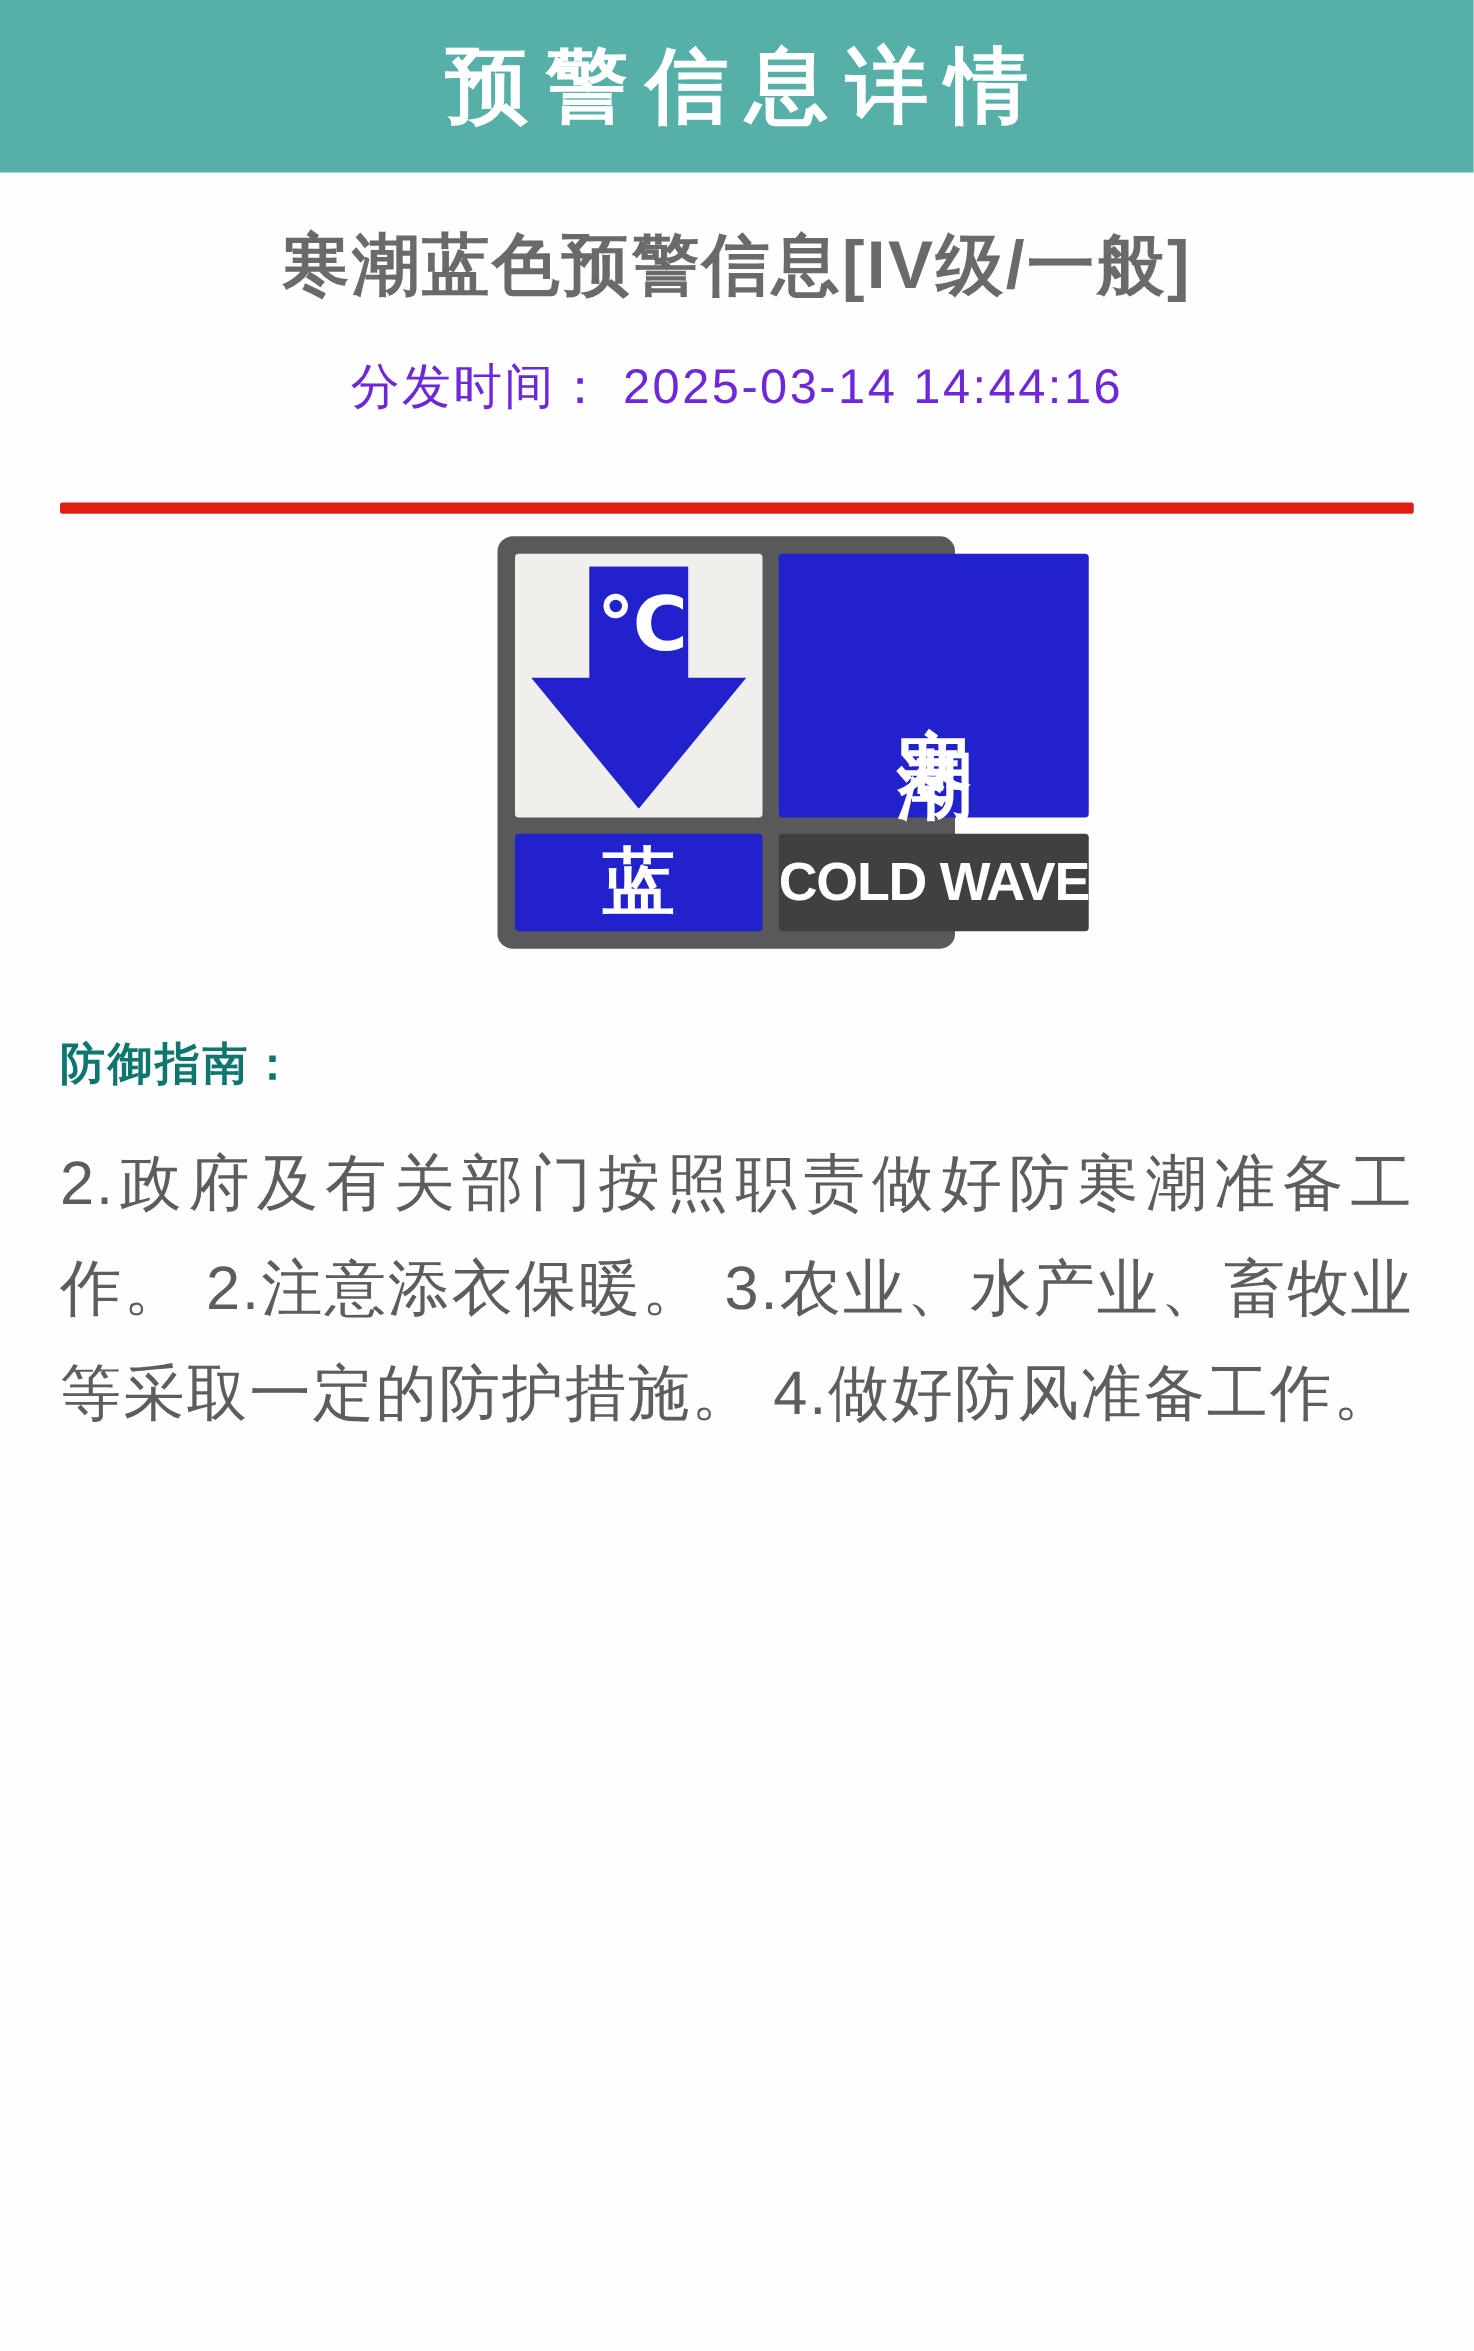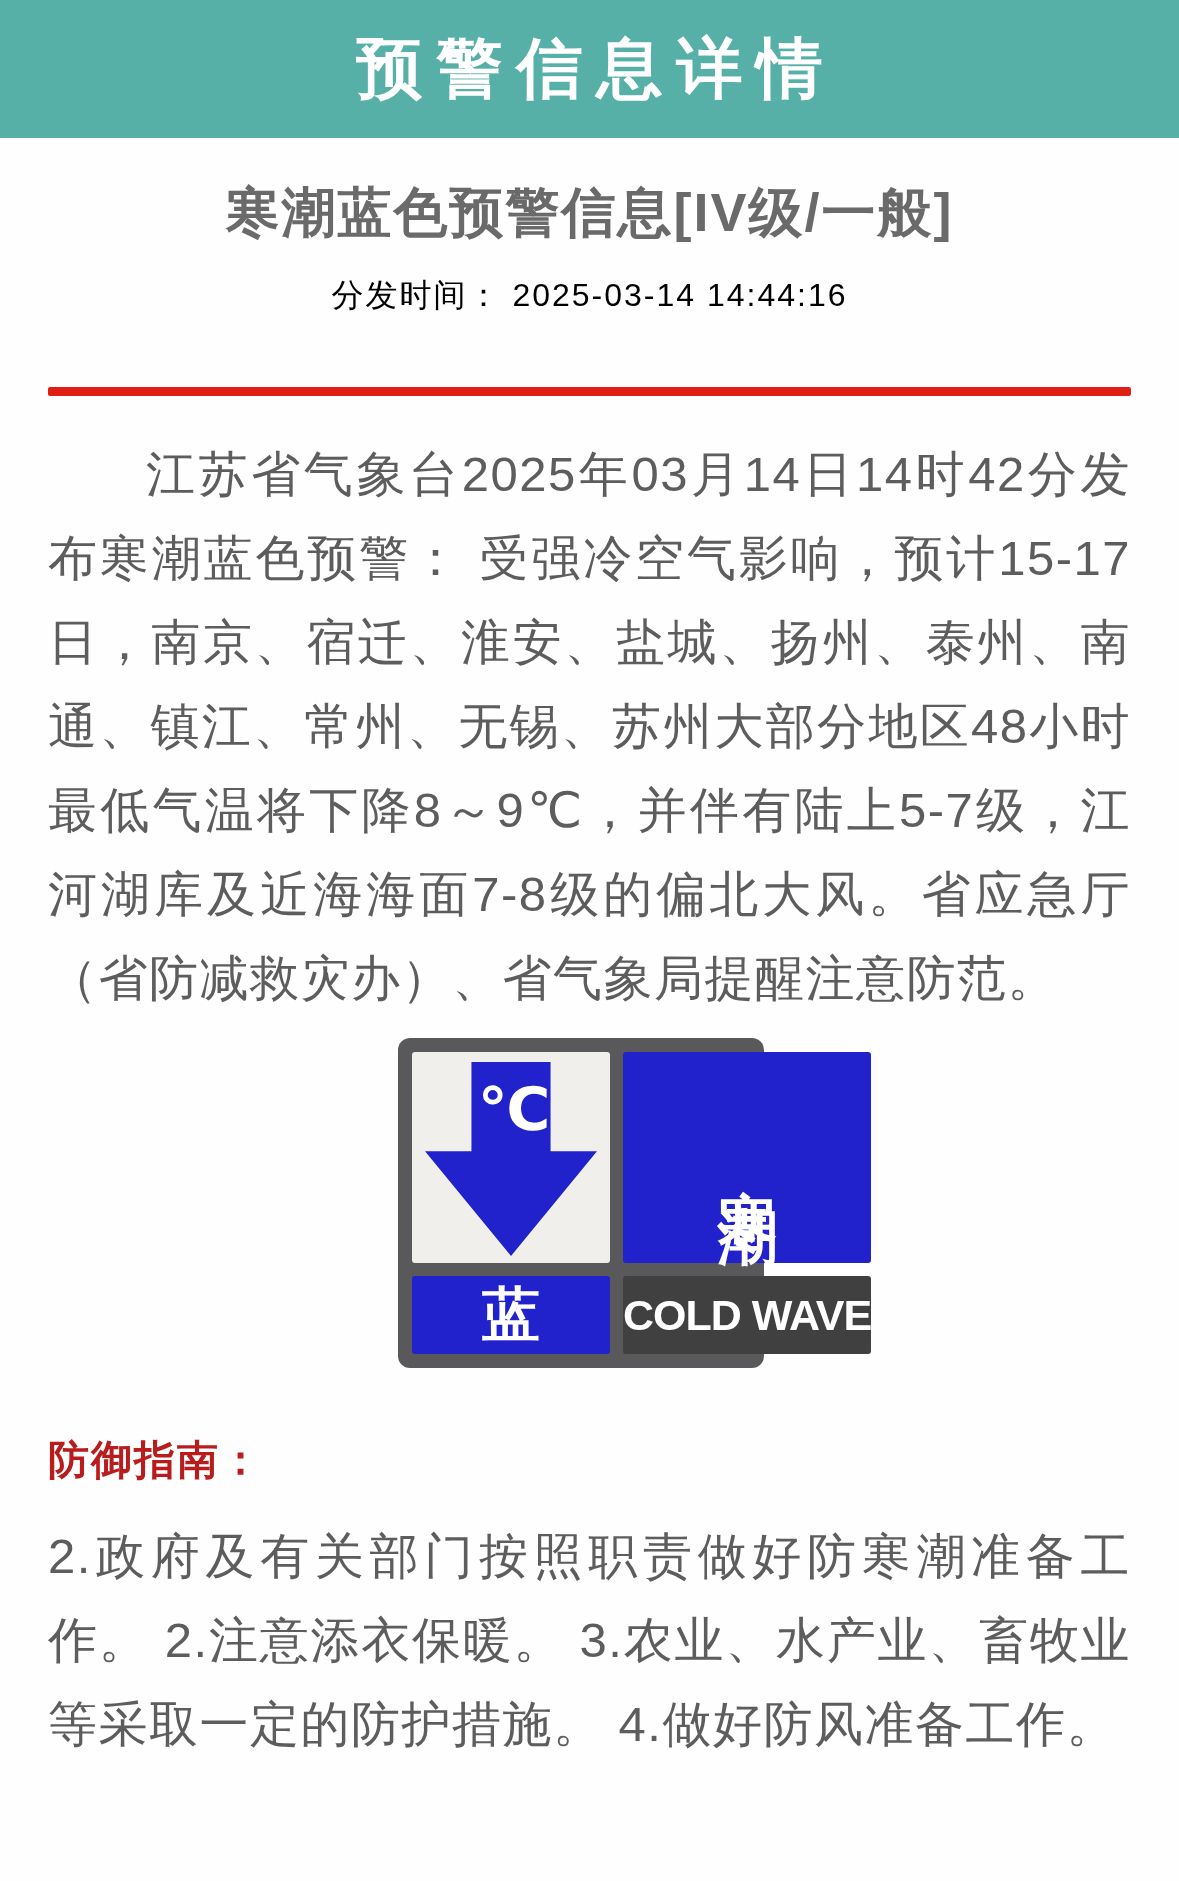--- a/index.html
+++ b/index.html
@@ -17,22 +17,22 @@
     margin: 0; padding-left: 14px;
     color: #ffffff; font-size: 66px; font-weight: bold; letter-spacing: 14px;
   }
   .content { padding: 0 48px; }
   .alert-title {
     margin: 38px 0 0; text-align: center;
     font-size: 54px; line-height: 72px; font-weight: bold;
     color: #6a6a6a; letter-spacing: 2px;
   }
   .time-row {
-    margin-top: 19px; text-align: center;
-    font-size: 32px; line-height: 56px; color: #000000; letter-spacing: 2px;
+    margin-top: 34px; text-align: center;
+    font-size: 39px; line-height: 56px; color: #6d28d9; letter-spacing: 2px;
   }
   .red-divider {
     margin-top: 64px; height: 9px; background: #de2014; border-radius: 2px;
   }
   .body-text {
     margin: 36px 0 0;
     font-size: 49px; line-height: 84px; color: #5d5d5d;
     text-align: justify; letter-spacing: 1.5px;
   }
   .indent { text-indent: 2em; }
@@ -69,22 +69,22 @@
     font-size: 58px; font-weight: bold;
   }
   .cell-coldwave {
     background: #404040; color: #ffffff;
     display: flex; align-items: center; justify-content: center;
     font-size: 43px; font-weight: bold; letter-spacing: -1px; white-space: nowrap;
   }
   
   .guide-heading {
     margin: 64px 0 0;
-    font-size: 41px; line-height: 56px; font-weight: bold;
-    color: #b91c1c; letter-spacing: 2px;
+    font-size: 36px; line-height: 56px; font-weight: bold;
+    color: #0f766e; letter-spacing: 2px;
   }
   .guide-text { margin-top: 26px; }
 </style>
 </head>
 <body>
 
 <div class="page">
 
   <header class="topbar">
     <h1>预警信息详情</h1>
@@ -94,21 +94,20 @@
 
     <h2 class="alert-title">寒潮蓝色预警信息[IV级/一般]</h2>
 
     <div class="time-row">
       <span>分发时间：</span>
       <span>2025-03-14 14:44:16</span>
     </div>
 
     <div class="red-divider"></div>
 
-    <p class="body-text indent">江苏省气象台2025年03月14日14时42分发布寒潮蓝色预警： 受强冷空气影响，预计15-17日，南京、宿迁、淮安、盐城、扬州、泰州、南通、镇江、常州、无锡、苏州大部分地区48小时最低气温将下降8～9℃，并伴有陆上5-7级，江河湖库及近海海面7-8级的偏北大风。省应急厅（省防减救灾办）、省气象局提醒注意防范。</p>
 
     <div class="icon-wrap">
       <div class="icon-grid">
         <div class="cell cell-temp">
           <div class="arrow-down"></div>
           <div class="celsius">℃</div>
         </div>
         <div class="cell cell-hanchao">寒潮</div>
         <div class="cell cell-lan">蓝</div>
         <div class="cell cell-coldwave">COLD WAVE</div>

